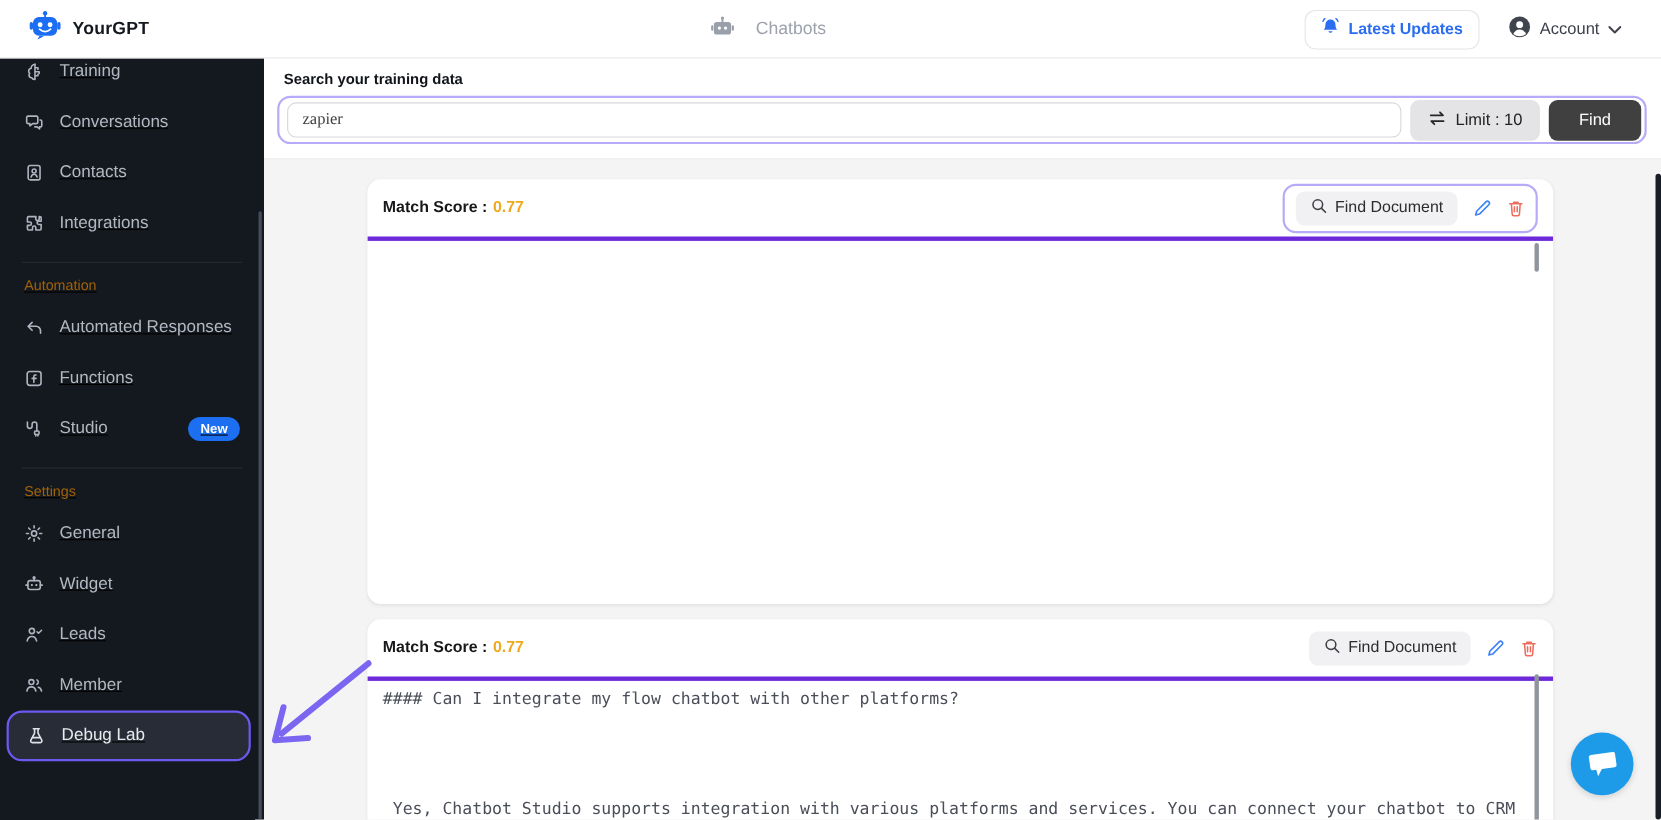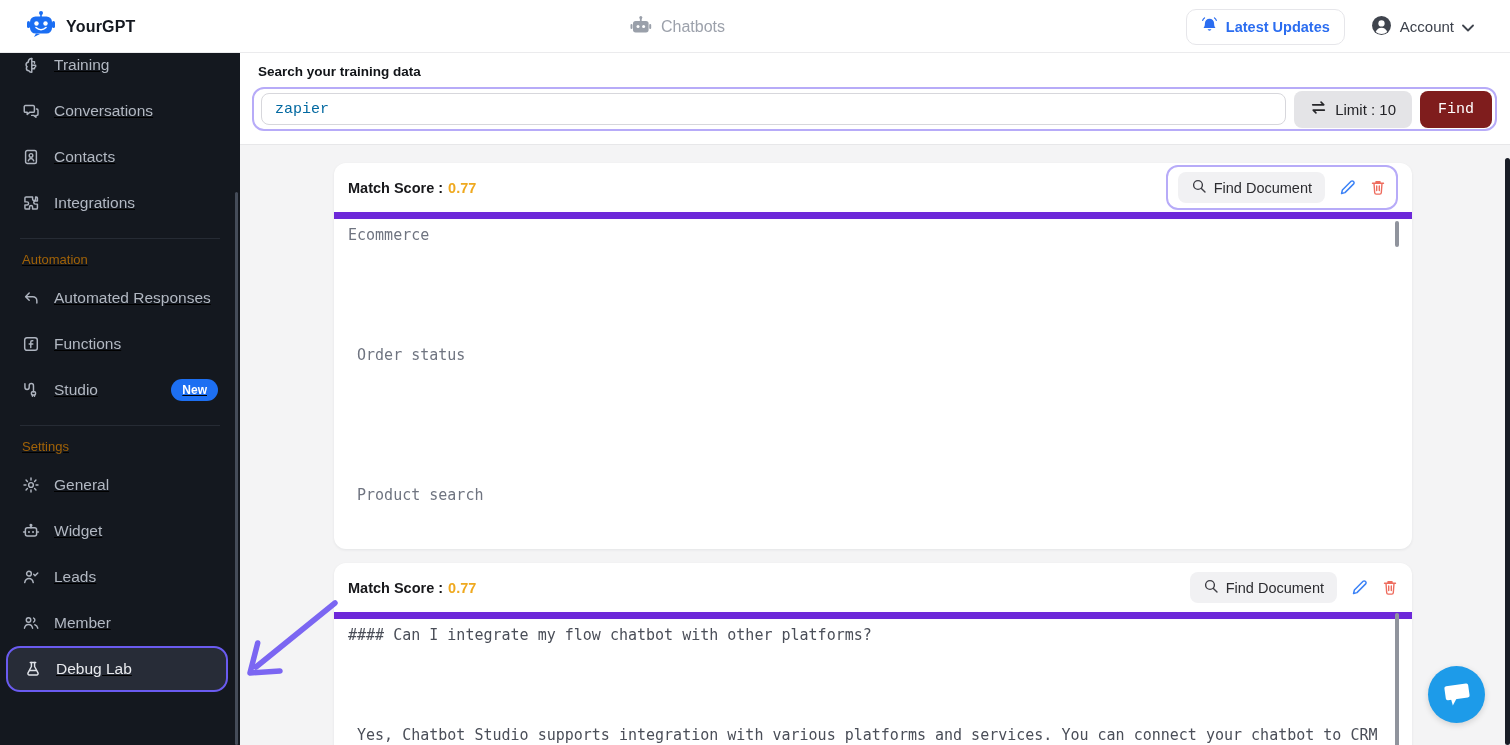--- a/index.html
+++ b/index.html
@@ -2,50 +2,50 @@
 <html><head>
 <meta charset="utf-8">
 <style>
   * { margin:0; padding:0; box-sizing:border-box; }
   html,body { width:1510px; height:745px; overflow:hidden; font-family:"Liberation Sans",sans-serif; background:#f4f4f5; }
 
   
   .header { position:absolute; top:0; left:0; width:1510px; height:53px; background:#fff; border-bottom:1px solid #ebebed; z-index:30; }
   .brand { position:absolute; left:26px; top:0; height:53px; display:flex; align-items:center; gap:10px;text-align:right; }
   .brand-name { font-size:16px; font-weight:700; color:#14181f; letter-spacing:.2px; }
-  .center-title { position:absolute; left:630px; top:0; height:53px; display:flex; align-items:center; gap:9px; color:#9ca1ab; font-size:16px;justify-content:center; }
+  .center-title { position:absolute; left:646px; top:0; height:53px; display:flex; align-items:center; gap:19px; color:#9ca1ab; font-size:16px;justify-content:center; }
   .header-right { position:absolute; right:36px; top:0; height:53px; display:flex; align-items:center; gap:26px;padding-left:24px; }
   .updates-btn { display:flex; align-items:center; gap:8px; height:36px; padding:0 14px; border:1px solid #e6e6ea; border-radius:10px; background:#fff; color:#2b6df0; font-size:14.5px; font-weight:600; cursor:pointer; }
   .account { display:flex; align-items:center; gap:8px; color:#3c414b; font-size:15px; font-weight:500; cursor:pointer; }
 
   
   .sidebar { position:absolute; top:53px; left:0; width:240px; bottom:0; background:#14181f; overflow:hidden; z-index:20; }
   .side-scroll { position:absolute; right:2px; top:139px; bottom:0; width:3px; background:#454c59; border-radius:2px; }
   .side-list { margin-top:-11px;text-decoration:underline; }
   .side-item { height:46px; display:flex; align-items:center; gap:14px; padding-left:22px; color:#b2b8c2; font-size:15.5px; cursor:pointer; }
   .side-item .si { flex:0 0 auto; }
   .side-divider { height:1px; background:#262b34; margin:12px 20px 0 20px; }
   .side-label { height:24px; margin:8px 0 4px 0; padding-left:22px; display:flex; align-items:center; color:#a16207; font-size:13px; }
   .side-item.active { margin:0 12px 0 6px; padding-left:16px; height:46px; background:#272c37; border:2px solid #6a5bf0; border-radius:14px; color:#e8eaee; }
   .badge-new { margin-left:auto; margin-right:22px; background:#1d6ff2; color:#fff; font-size:12px; font-weight:600; padding:4px 11px; border-radius:999px; }
 
   
   .main { position:absolute; top:53px; left:240px; right:0; bottom:0; background:#f4f4f5; overflow:hidden; }
   .search-band { position:absolute; top:0; left:0; right:0; height:92px; background:#fff; border-bottom:1px solid #e7e7e9; }
   .search-label { position:absolute; left:18px; top:11px; font-size:13.5px; font-weight:700; color:#111418; }
   .search-box { position:absolute; left:12px; right:13px; top:34px; height:44px; background:#fff; border:2px solid #b7abf8; border-radius:12px; display:flex; align-items:center; padding:0 3px; gap:8px; }
-  .search-input { flex:1; height:32px; margin-left:4px; border:1px solid #d7d7dc; border-radius:8px; padding:0 13px; font-size:15px; color:#0369a1; font-family:Liberation Mono, monospace; outline:none; background:#fff; }
+  .search-input { flex:1; height:32px; margin-left:4px; border:1px solid #d7d7dc; border-radius:8px; padding:0 13px; font-size:15px; color:#404040; font-family:Liberation Serif, serif; outline:none; background:#fff; }
   .limit-btn { height:37px; padding:0 16px; background:#e4e4e7; border:none; border-radius:8px; display:flex; align-items:center; gap:8px; font-size:15px; color:#232327; font-family:"Liberation Sans",sans-serif; cursor:pointer; }
-  .find-btn { height:37px; width:72px; background:#7f1d1d; color:#fff; border:none; border-radius:8px; font-size:15px; font-weight:500; font-family:Liberation Mono, monospace; cursor:pointer; }
+  .find-btn { height:37px; width:84px; background:#404040; color:#fff; border:none; border-radius:8px; font-size:15px; font-weight:500; font-family:Liberation Sans, sans-serif; cursor:pointer; }
 
   
   .card { position:absolute; left:94px; width:1078px; background:#fff; border-radius:12px; box-shadow:0 1px 3px rgba(16,24,40,.07); overflow:hidden; }
   .card1 { top:110px; height:386px; }
   .card2 { top:510px; height:420px; }
-  .card-head { height:56px; display:flex; align-items:center; justify-content:space-between; padding:0 14px; border-bottom:7px solid #6d28d9; }
+  .card-head { height:56px; display:flex; align-items:center; justify-content:space-between; padding:0 14px; border-bottom:4px solid #6d28d9; }
   .score-wrap { font-size:14.5px; font-weight:700; color:#18181b; }
   .score-val { color:#efa91f; margin-left:5px; }
   .actions { display:flex; align-items:center; gap:14px; }
   .focus-ring { border:2px solid #b7abf8; border-radius:12px; padding:5px 10px; display:flex; align-items:center; gap:14px; }
   .find-doc { height:31px; padding:0 13px; background:#f1f1f3; border:none; border-radius:8px; display:flex; align-items:center; gap:7px; font-size:14.5px; color:#2c2c30; font-family:"Liberation Sans",sans-serif; cursor:pointer; }
   .icon-btn { background:none; border:none; cursor:pointer; display:flex; align-items:center; padding:0; }
   .card pre { margin:6px 14px 0 14px; font-family:"DejaVu Sans Mono","Liberation Mono",monospace; font-size:15px; line-height:20px; white-space:pre-wrap; word-break:break-word; }
   .card1 pre { color:#6f7480; }
   .card2 pre { color:#4a4e58; }
   .content-scroll { position:absolute; right:13px; width:4px; background:#90949d; border-radius:2px; }
@@ -263,34 +263,20 @@
             <path d="M11.4 2.2a1.4 1.4 0 0 1 2 0l.4.4a1.4 1.4 0 0 1 0 2L5.6 12.8l-3.2.8.8-3.2z"></path>
           </svg>
         </button>
         <button class="icon-btn">
           <svg width="16" height="17" viewBox="0 0 16 17" stroke="#ee6c5e" stroke-width="1.4" fill="none" stroke-linecap="round" stroke-linejoin="round">
             <path d="M2.5 4.3h11M6 4.3V2.8h4v1.5M4 4.3l.7 9.4a1.5 1.5 0 0 0 1.5 1.4h3.6a1.5 1.5 0 0 0 1.5-1.4l.7-9.4M6.7 7v4.5M9.3 7v4.5"></path>
           </svg>
         </button>
       </div>
     </div>
-    <pre>Ecommerce
-
-
-
-
-
- Order status
-
-
-
-
-
-
- Product search</pre>
     <div class="content-scroll cs1"></div>
   </div>
 
   <div class="card card2">
     <div class="card-head">
       <div class="score-wrap">
         <span>Match Score :</span><span class="score-val">0.77</span>
       </div>
       <div class="actions">
         <button class="find-doc">

